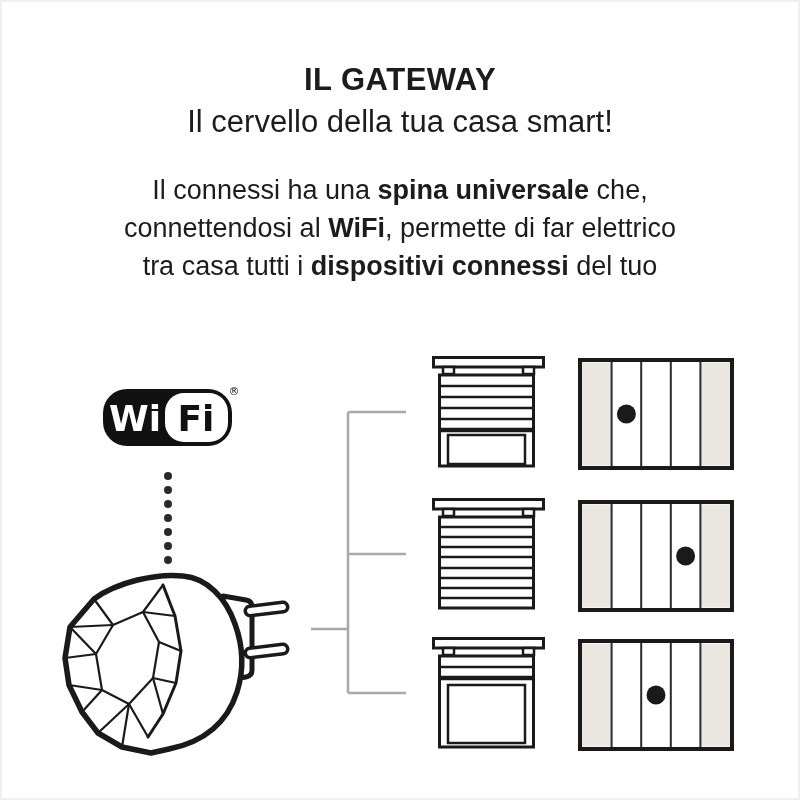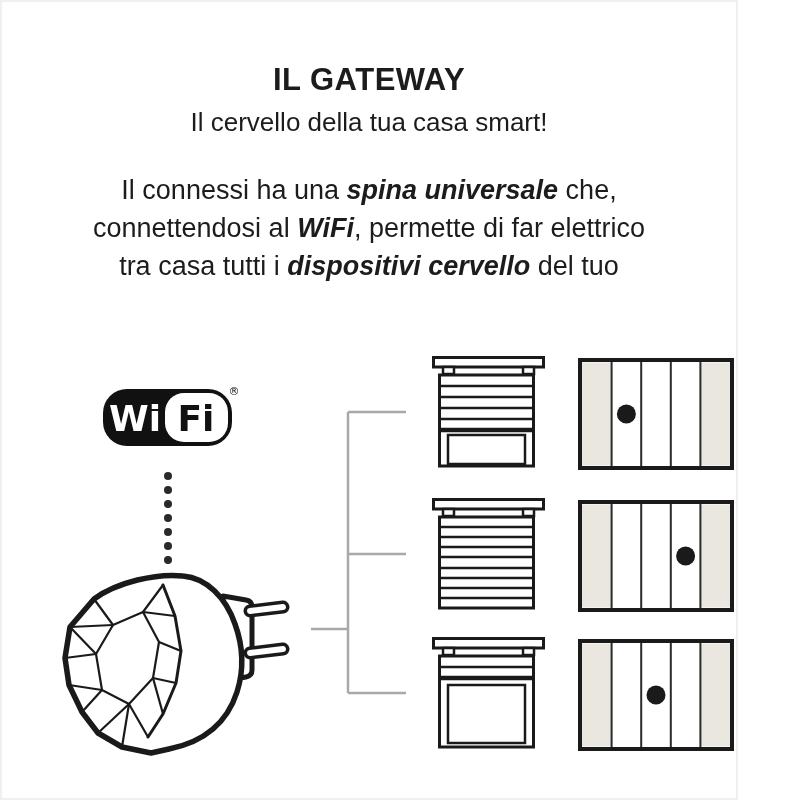--- a/index.html
+++ b/index.html
@@ -1,52 +1,52 @@
 <!DOCTYPE html>
 <html><head>
 <meta charset="utf-8">
 <style>
   html,body{margin:0;padding:0;background:#ffffff;}
   .canvas{
-    position:relative;width:738px;height:800px;background:#ffffff;overflow:hidden;
+    position:relative;width:800px;height:800px;background:#ffffff;overflow:hidden;
     font-family:"Liberation Sans", sans-serif;color:#1c1c1c;
     box-shadow:inset 0 0 0 2px #f0f0f0;
   }
   .title{
     position:absolute;top:62px;left:0;width:100%;text-align:center;
     font-size:31px;font-weight:700;letter-spacing:.5px;line-height:36px;
   }
   .subtitle{
     position:absolute;top:104px;left:0;width:100%;text-align:center;
-    font-size:26px;font-weight:400;line-height:36px;
+    font-size:31px;font-weight:400;line-height:36px;
   }
   .paragraph{
     position:absolute;top:171px;left:0;width:100%;text-align:center;
     font-size:27px;line-height:38px;
   }
-  .paragraph .b{font-weight:700;font-style:italic;}
+  .paragraph .b{font-weight:700;}
   .wifi-logo{position:absolute;left:100px;top:382px;width:140px;height:70px;}
   .dots{position:absolute;left:164px;top:472px;width:8px;display:flex;flex-direction:column;gap:6px;align-items:center;}
   .dot{width:8px;height:8px;border-radius:50%;background:#2a2a2a;}
   .plug{position:absolute;left:55px;top:568px;width:250px;height:210px;}
   .bracket{position:absolute;left:300px;top:400px;width:120px;height:310px;}
   .row-shutter{position:absolute;width:113px;height:112px;}
   .row-panel{position:absolute;width:156px;height:112px;}
 </style>
 </head>
 <body>
 
 <div class="canvas">
 
   <div class="title">IL GATEWAY</div>
   <div class="subtitle">Il cervello della tua casa smart!</div>
   <div class="paragraph">
       <div><span>Il connessi ha una </span><span class="b">spina universale</span><span> che,</span></div>
       <div><span>connettendosi al </span><span class="b">WiFi</span><span>, permette di far elettrico</span></div>
-      <div><span>tra casa tutti i </span><span class="b">dispositivi cervello</span><span> del tuo</span></div>
+      <div><span>tra casa tutti i </span><span class="b">dispositivi connessi</span><span> del tuo</span></div>
     </div>
 
   <div class="wifi-logo">
     <svg width="140" height="70" viewBox="0 0 140 70">
       <rect x="3" y="7" width="129" height="57" rx="24" fill="#111111"></rect>
       <rect x="65" y="11" width="63" height="49" rx="19" fill="#ffffff"></rect>
       <text x="35" y="49" text-anchor="middle" font-family="DejaVu Sans, sans-serif" font-size="36" font-weight="bold" fill="#ffffff">Wi</text>
       <text x="96" y="49" text-anchor="middle" font-family="DejaVu Sans, sans-serif" font-size="36" font-weight="bold" fill="#111111">Fi</text>
       <text x="134" y="13" text-anchor="middle" font-family="DejaVu Sans, sans-serif" font-size="11" fill="#111111">®</text>
     </svg>

